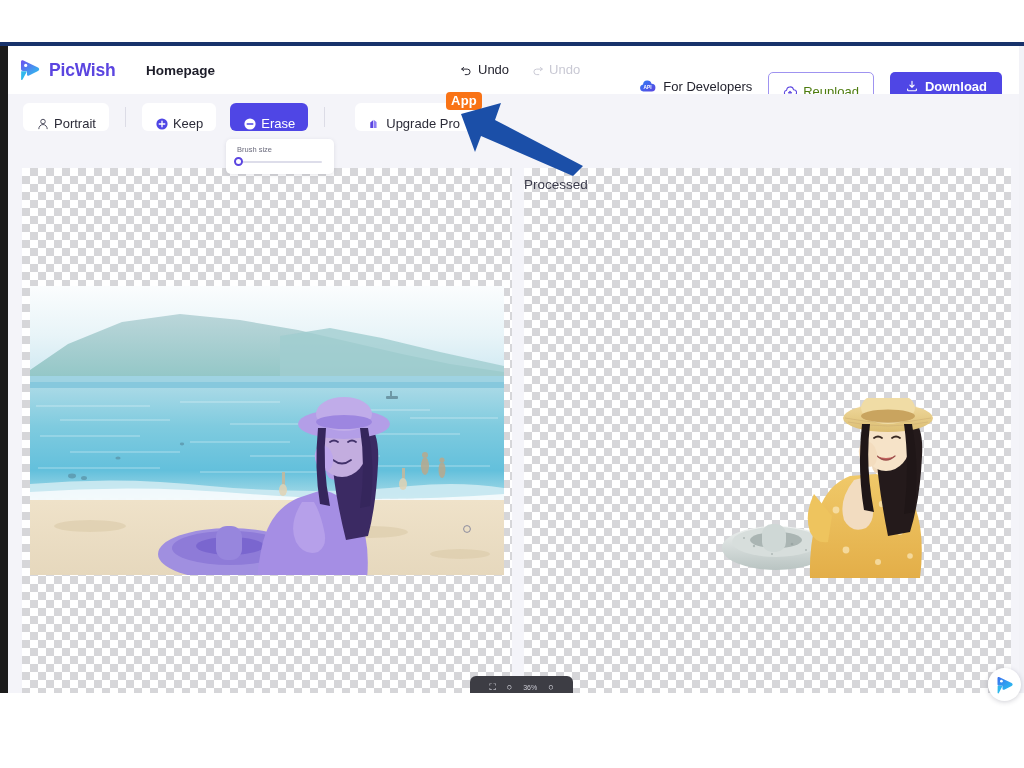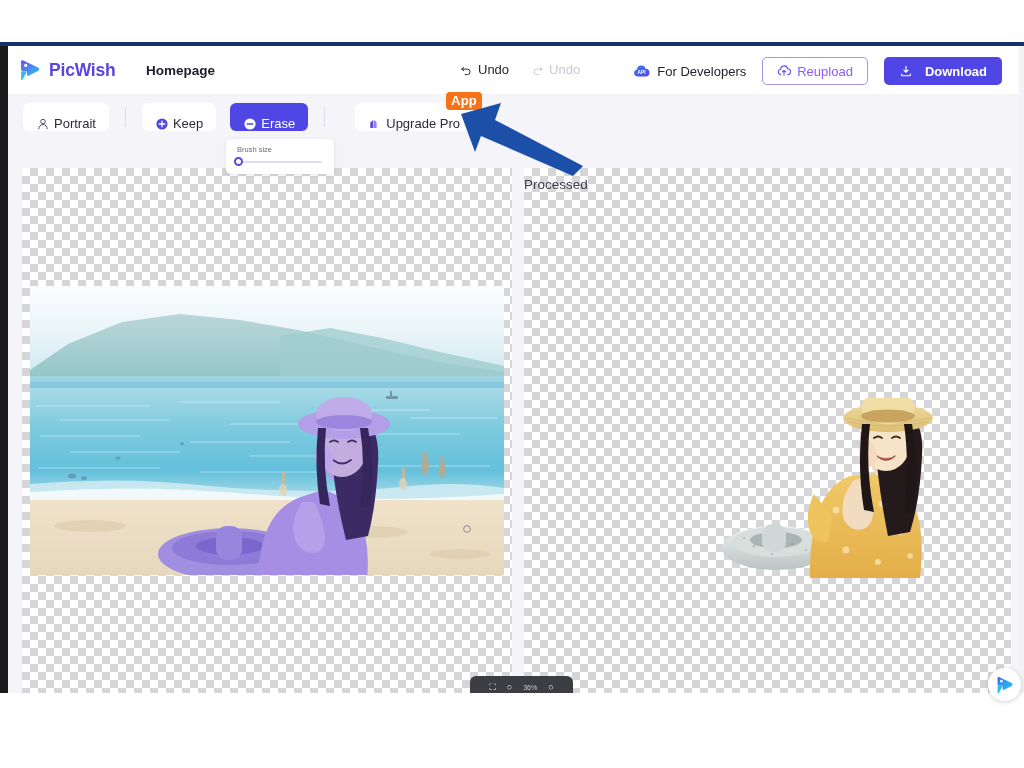--- a/index.html
+++ b/index.html
@@ -69,39 +69,39 @@
     display: flex; gap: 22px;
   }
   .ur-btn {
     display: flex; align-items: center; gap: 5px;
     font-size: 13px; cursor: pointer;
   }
   .ur-btn.enabled { color: #23232e; }
   .ur-btn.disabled { color: #c9c9d4; cursor: default; }
 
   .header-right {
-    position: absolute; right: 17px; top: 11px;
+    position: absolute; right: 17px; top: 26px;
     display: flex; align-items: center; gap: 16px;
   }
   .devlink {
     display: flex; align-items: center; gap: 7px;
     font-size: 13px; color: #23232e; cursor: pointer;
   }
   .api-badge {
     width: 17px; height: 14px; display: block;
   }
   .btn-outline {
-    display: flex; align-items: center; gap: 6px;
+    display: flex; align-items: flex-end; gap: 6px;
     height: 28px; padding: 0 14px;
     border: 1px solid #9f93f0; border-radius: 5px;
-    color: #8b5cf6; font-size: 13px; background: #fff;
+    color: #4d7c0f; font-size: 13px; background: #fff;
     cursor: pointer; box-sizing: border-box;
   }
   .btn-filled {
-    display: flex; align-items: center; gap: 12px;
+    display: flex; align-items: center; gap: 6px;
     height: 28px; padding: 0 15px;
     border-radius: 5px; background: #4f46e5;
     color: #ffffff; font-size: 13px; font-weight: bold;
     cursor: pointer; box-sizing: border-box;
   }
 
   
   .toolstrip {
     position: absolute; left: 8px; top: 94px;
     width: 1011px; height: 45px;

